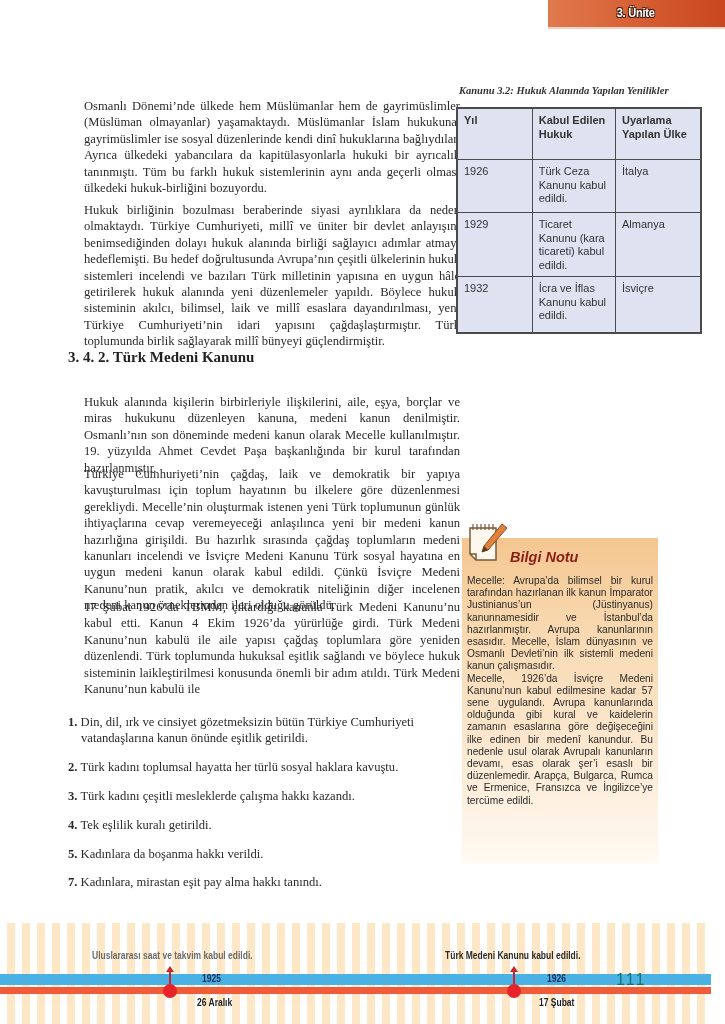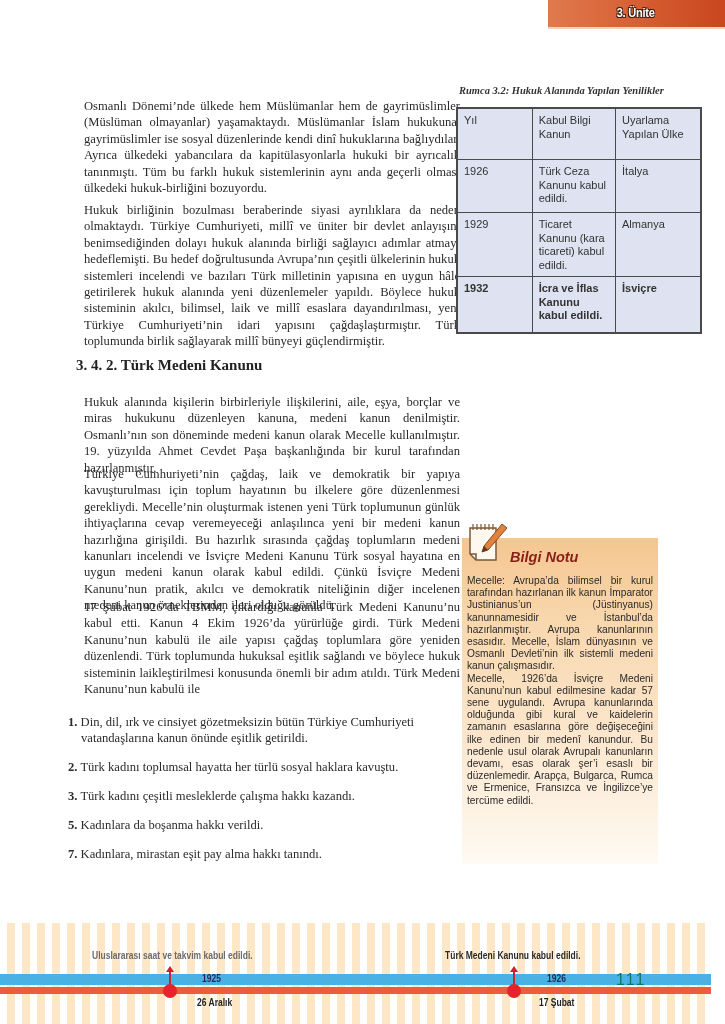--- a/index.html
+++ b/index.html
@@ -21,44 +21,44 @@
     text-shadow: -1px -1px 0 #3a1c10, 1px -1px 0 #3a1c10, -1px 1px 0 #3a1c10, 1px 1px 0 #3a1c10;
     transform: scaleX(0.85); transform-origin: right center;
   }
   .main { position: absolute; left: 68px; width: 376px; }
   p.body {
     margin: 16px; font-size: 12.6px; line-height: 16.4px; text-align: justify;
     hyphens: manual;
   }
   #p1 { top: 82px; }
   #p2 { top: 186px; }
-  #h1 { top: 349px; font-size: 15px; font-weight: bold; color: #222; margin: 8px; }
+  #h1 { top: 349px; font-size: 15px; font-weight: bold; color: #222; margin: 0; }
   #p3 { top: 378px; }
   #p4 { top: 450px; }
   #p5 { top: 583px; }
   ol.rights { position: absolute; left: 68px; top: 714px; width: 380px; margin: 0; padding: 0; list-style: none; }
   ol.rights li { font-size: 12.6px; line-height: 16.4px; margin-bottom: 12.5px; padding-left: 13px; text-indent: -13px; }
   ol.rights li b { font-weight: bold; }
   ol.rights li.two-line { margin-bottom: 12px; }
 
   .table-caption {
     position: absolute; left: 459px; top: 85px; font-size: 10.5px; font-style: italic; font-weight: bold; color: #333;
   }
   table.reforms {
     position: absolute; left: 456px; top: 107px; width: 246px; border-collapse: collapse;
     background: #dfe2f1; font-family: "Liberation Sans", "DejaVu Sans", sans-serif; font-size: 11px; color: #333;
     border: 2px solid #4a4a4a;
   }
   table.reforms th, table.reforms td {
     border: 1.5px solid #4a4a4a; vertical-align: top; text-align: left; padding: 5px 6px 4px 6px; line-height: 13.5px;
   }
-  table.reforms th { font-weight: normal; height: 41px; }
+  table.reforms th { font-weight: bold; height: 41px; }
   table.reforms tr.r1 td { height: 43px; }
   table.reforms tr.r2 td { height: 43px; }
-  table.reforms tr.r3 td { height: 46px; font-weight: bold; }
+  table.reforms tr.r3 td { height: 46px; }
   col.c1 { width: 76px; } col.c2 { width: 84px; } col.c3 { width: 86px; }
 
   .note {
     position: absolute; left: 462px; top: 538px; width: 196px; height: 326px;
     background: linear-gradient(180deg, #f4c690 0%, #f8d7ad 25%, #fbe6cc 60%, #fffaf3 100%);
   }
   .note-icon { position: absolute; left: 4px; top: -18px; }
   .note-title {
     position: absolute; left: 48px; top: 11px; font-family: "Liberation Sans", "DejaVu Sans", sans-serif;
     font-weight: bold; font-style: italic; font-size: 14.5px; color: #8a1f18;
@@ -104,35 +104,36 @@
 <p class="body main" id="p2">Hukuk birliğinin bozulması beraberinde siyasi ayrılıklara da neden olmaktaydı. Türkiye Cumhuriyeti, millî ve üniter bir devlet anlayışını benimsediğinden dolayı hukuk alanında birliği sağlayıcı adımlar atmayı hedeflemişti. Bu hedef doğrultusunda Avrupa’nın çeşitli ülkelerinin hukuk sistemleri incelendi ve bazıları Türk milletinin yapısına en uygun hâle getirilerek hukuk alanında yeni düzenlemeler yapıldı. Böylece hukuk sisteminin akılcı, bilimsel, laik ve millî esaslara dayandırılması, yeni Türkiye Cumhuriyeti’nin idari yapısını çağdaşlaştırmıştır. Türk toplumunda birlik sağlayarak millî bünyeyi güçlendirmiştir.</p>
 <h2 class="main" id="h1">3. 4. 2. Türk Medeni Kanunu</h2>
 <p class="body main" id="p3">Hukuk alanında kişilerin birbirleriyle ilişkilerini, aile, eşya, borçlar ve miras hukukunu düzenleyen kanuna, medeni kanun denilmiştir. Osmanlı’nın son döneminde medeni kanun olarak Mecelle kullanılmıştır. 19. yüzyılda Ahmet Cevdet Paşa başkanlığında bir kurul tarafından hazırlanmıştır.</p>
 <p class="body main" id="p4">Türkiye Cumhuriyeti’nin çağdaş, laik ve demokratik bir yapıya kavuşturulması için toplum hayatının bu ilkelere göre düzenlenmesi gerekliydi. Mecelle’nin oluşturmak istenen yeni Türk toplumunun günlük ihtiyaçlarına cevap veremeyeceği anlaşılınca yeni bir medeni kanun hazırlığına girişildi. Bu hazırlık sırasında çağdaş toplumların medeni kanunları incelendi ve İsviçre Medeni Kanunu Türk sosyal hayatına en uygun medeni kanun olarak kabul edildi. Çünkü İsviçre Medeni Kanunu’nun pratik, akılcı ve demokratik niteliğinin diğer incelenen medeni kanun örneklerinden ileri olduğu görüldü.</p>
 <p class="body main" id="p5">17 Şubat 1926’da TBMM, çıkardığı kanunla Türk Medeni Kanunu’nu kabul etti. Kanun 4 Ekim 1926’da yürürlüğe girdi. Türk Medeni Kanunu’nun kabulü ile aile yapısı çağdaş toplumlara göre yeniden düzenlendi. Türk toplumunda hukuksal eşitlik sağlandı ve böylece hukuk sisteminin laikleştirilmesi konusunda önemli bir adım atıldı. Türk Medeni Kanunu’nun kabulü ile</p>
 
 <ol class="rights">
   <li class="two-line"><b>1.</b> <span>Din, dil, ırk ve cinsiyet gözetmeksizin bütün Türkiye Cumhuriyeti vatandaşlarına kanun önünde eşitlik getirildi.</span></li>
   <li><b>2.</b> <span>Türk kadını toplumsal hayatta her türlü sosyal haklara kavuştu.</span></li>
   <li><b>3.</b> <span>Türk kadını çeşitli mesleklerde çalışma hakkı kazandı.</span></li>
+  <li><b>4.</b> <span>Tek eşlilik kuralı getirildi.</span></li>
   <li><b>5.</b> <span>Kadınlara da boşanma hakkı verildi.</span></li>
   <li><b>7.</b> <span>Kadınlara, mirastan eşit pay alma hakkı tanındı.</span></li>
 </ol>
 
-<div class="table-caption">Rumca 3.2: Hukuk Alanında Yapılan Yenilikler</div>
+<div class="table-caption">Kanunu 3.2: Hukuk Alanında Yapılan Yenilikler</div>
 <table class="reforms">
   <colgroup>
       <col class="c1">
       <col class="c2">
       <col class="c3">
     </colgroup>
   <tbody>
       <tr>
     <th>Yıl</th>
-    <th>Kabul Bilgi Kanun</th>
+    <th>Kabul Edilen Hukuk</th>
     <th>Uyarlama Yapılan Ülke</th>
   </tr>
   <tr class="r1">
     <td>1926</td>
     <td>Türk Ceza Kanunu kabul edildi.</td>
     <td>İtalya</td>
   </tr>
   <tr class="r2">
     <td>1929</td>
     <td>Ticaret Kanunu (kara ticareti) kabul edildi.</td>

